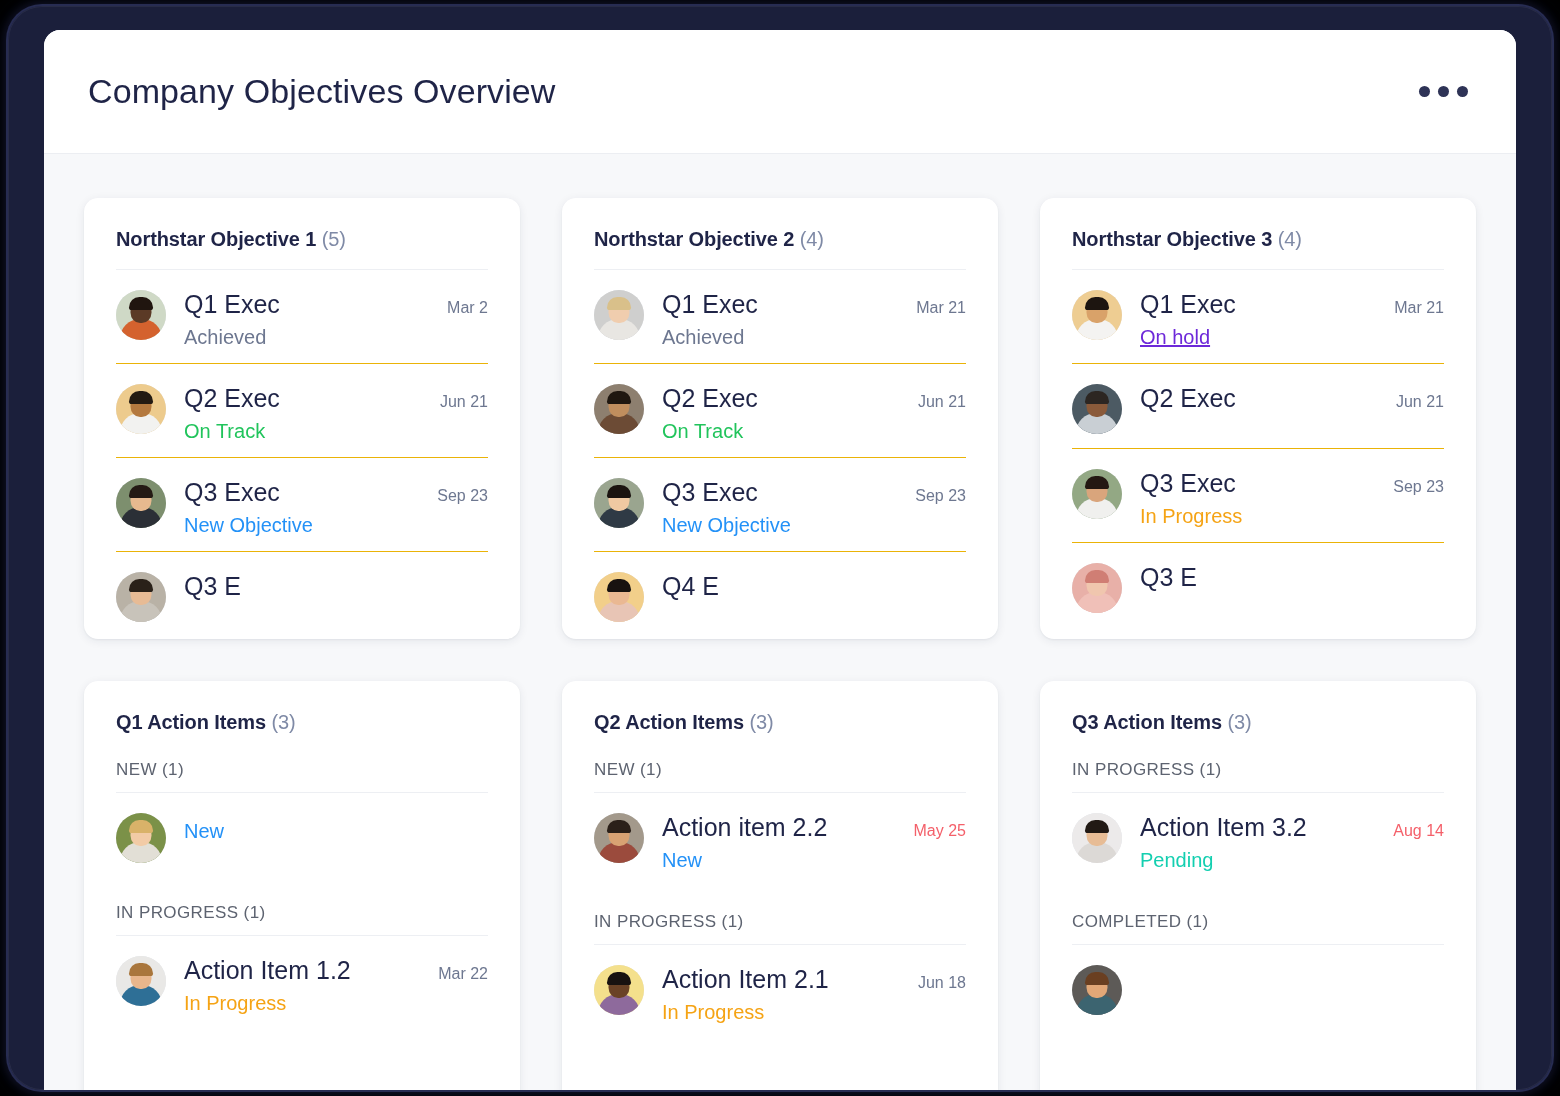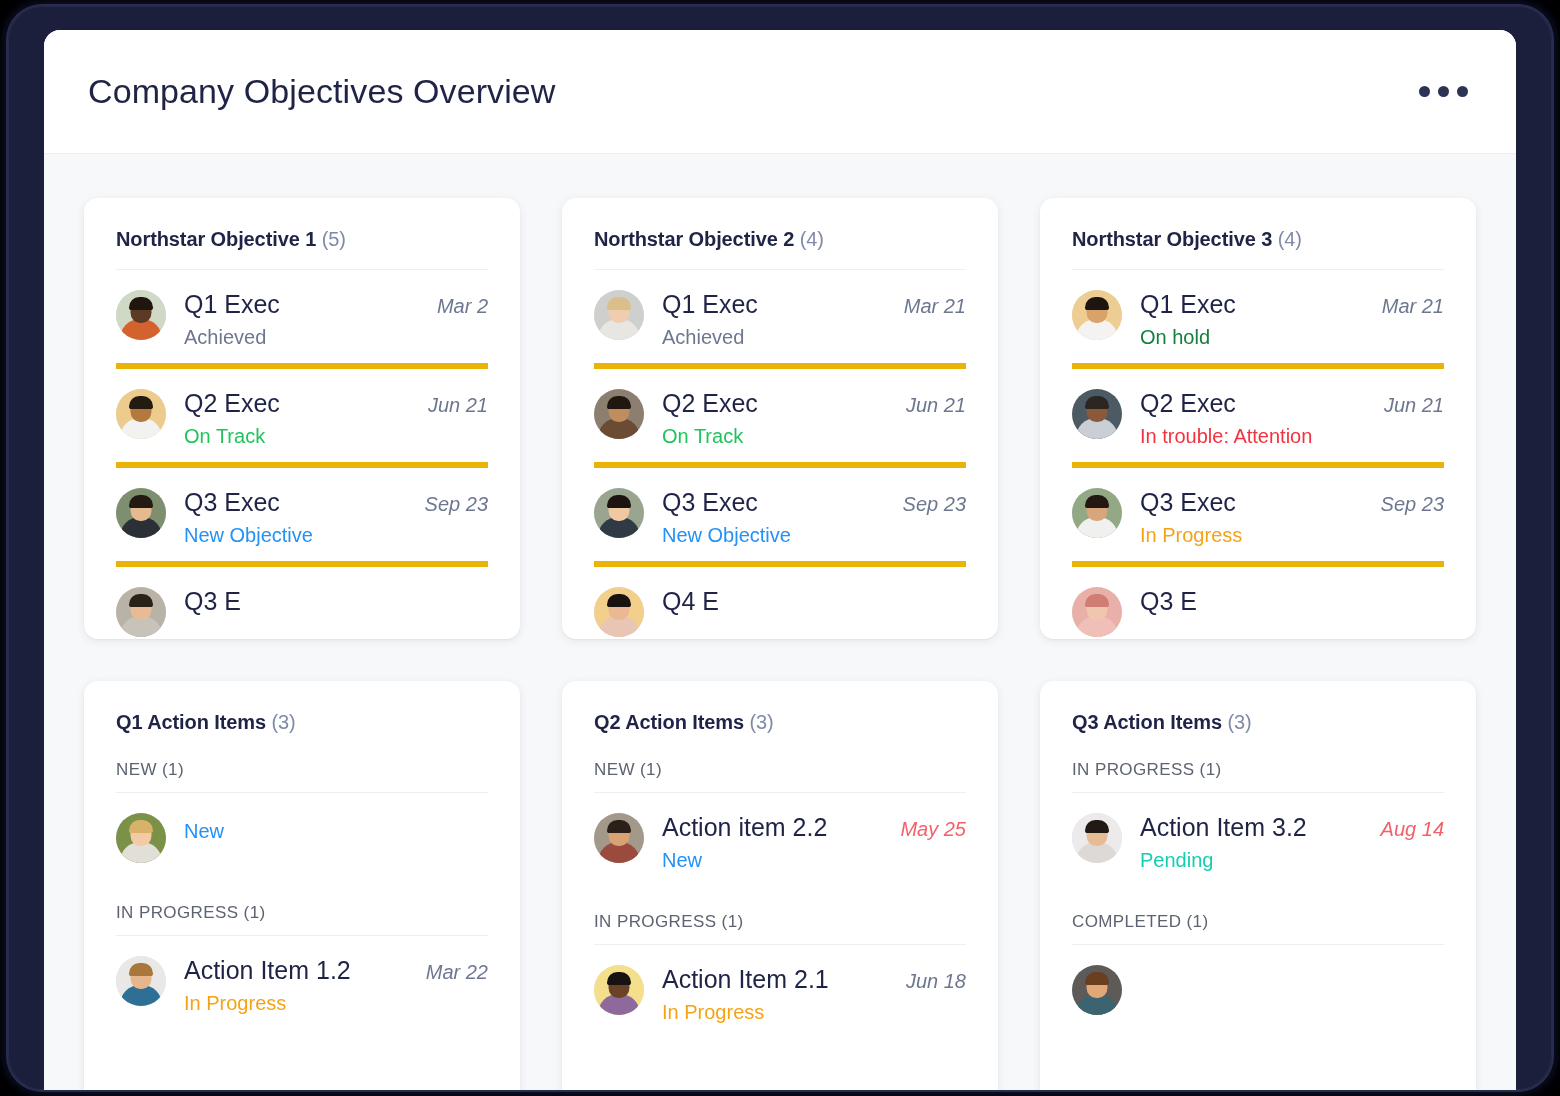--- a/index.html
+++ b/index.html
@@ -113,21 +113,21 @@
     color: #5d6370;
     letter-spacing: .4px;
     margin-top: 26px;
     margin-bottom: 2px;
   }
 
   .rows { margin-top: 18px; }
   .rows.tight { margin-top: 12px; }
 
   .row {
-    border-top: 6px solid #eab308;
+    border-top: 1px solid #eab308;
     padding: 20px 0 14px 0;
     display: flex;
     align-items: flex-start;
     gap: 18px;
   }
   .row.first { border-top: 1px solid #edeff3; }
 
   .avatar {
     width: 50px; height: 50px;
     border-radius: 50%;
@@ -168,25 +168,24 @@
   }
   .row-name {
     font-size: 25px;
     color: #1f2447;
     font-weight: 400;
     white-space: nowrap;
     overflow: hidden;
     text-overflow: ellipsis;
   }
   .row-date {
-    font-size: 20px;
+    font-size: 16px;
     color: #6d7790;
     white-space: nowrap;
     flex: 0 0 auto;
-    font-style: italic;
   }
   .row-date.due { color: #f4606a; }
   .row-status {
     margin-top: 7px;
     font-size: 20px;
     font-weight: 400;
   }
 </style>
 </head>
 <body>
@@ -342,36 +341,35 @@
                 <span class="sky" style="background:#eecd92"></span>
                 <span class="body" style="background:#f4f3f1"></span>
                 <span class="head" style="background:#d9a269"></span>
                 <span class="hair" style="background:#1d1510"></span>
               </div>
               <div class="row-main">
                 <div class="row-top">
                   <div class="row-name">Q1 Exec</div>
                   <div class="row-date">Mar 21</div>
                 </div>
-                <div class="row-status" style="color: #15803d;">On hold</div>
+                <div class="row-status" style="color: #6d28d9; text-decoration: underline;">On hold</div>
               </div>
             </div>
             <div class="row">
               <div class="avatar">
                 <span class="sky" style="background:#4c5a63"></span>
                 <span class="body" style="background:#c9cfd4"></span>
                 <span class="head" style="background:#8a5a3a"></span>
                 <span class="hair" style="background:#2c2622"></span>
               </div>
               <div class="row-main">
                 <div class="row-top">
                   <div class="row-name">Q2 Exec</div>
                   <div class="row-date">Jun 21</div>
                 </div>
-                <div class="row-status" style="color: rgb(244, 50, 63);">In trouble: Attention</div>
               </div>
             </div>
             <div class="row">
               <div class="avatar">
                 <span class="sky" style="background:#93a884"></span>
                 <span class="body" style="background:#f0f0ee"></span>
                 <span class="head" style="background:#d9a57c"></span>
                 <span class="hair" style="background:#241812"></span>
               </div>
               <div class="row-main">

